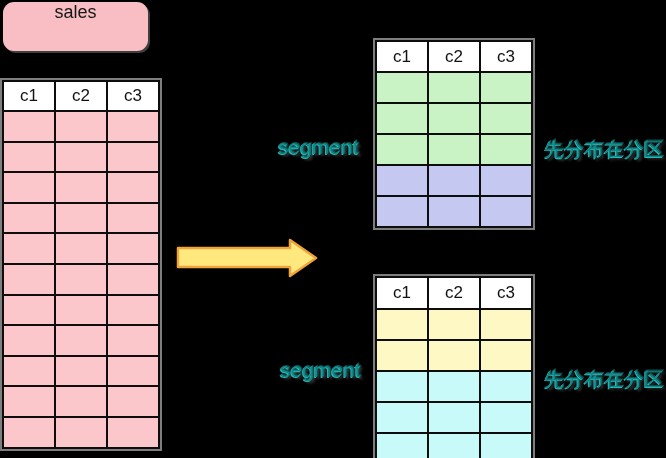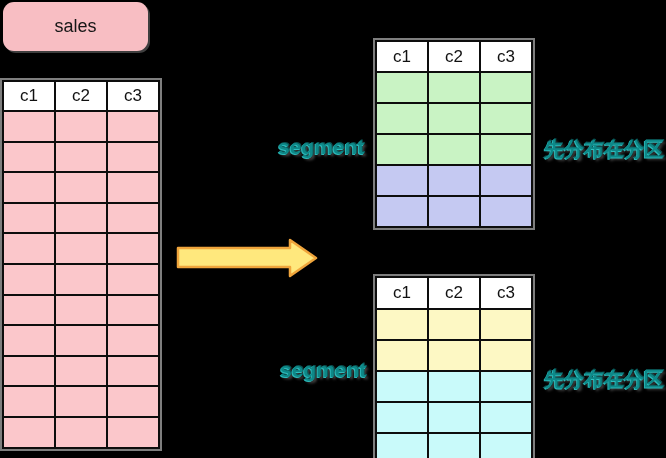--- a/index.html
+++ b/index.html
@@ -19,21 +19,20 @@
   #sales-box {
     position: absolute;
     left: 3px;
     top: 2px;
     width: 145px;
     height: 49px;
     background: var(--sales_pink);
     border-radius: 11px;
     box-shadow: 2px 2px 0 rgba(140,140,140,0.45);
     display: flex;
-    align-items: center;
     justify-content: center;
     font-size: 18px;
     color: #161616;
   }
 
   
   .dtable {
     position: absolute;
     display: grid;
     grid-template-columns: repeat(3, 1fr);
@@ -80,21 +79,21 @@
     fill: var(--arrow_fill);
     stroke: var(--arrow_stroke);
     stroke-width: 2.5;
     stroke-linejoin: round;
   }
 
   
   .teal-label {
     position: absolute;
     color: var(--label_teal);
-    font-weight: bold;
+    font-weight: normal;
     white-space: nowrap;
     text-shadow:
       -1px 1px 0 rgba(46, 211, 211, 0.85),
       1px -1px 0 rgba(10, 90, 90, 0.9),
       2px 2px 3px rgba(120, 120, 120, 0.7);
   }
   #segment-label-top    { left: 278px; top: 135px; font-size: 21px; }
   #segment-label-bottom { left: 280px; top: 358px; font-size: 21px; }
   #partition-note-top    { left: 544px; top: 136px; font-size: 20px; }
   #partition-note-bottom { left: 544px; top: 366px; font-size: 20px; }

